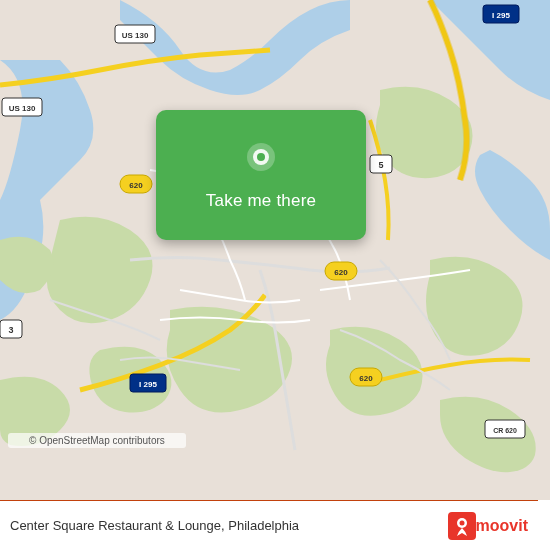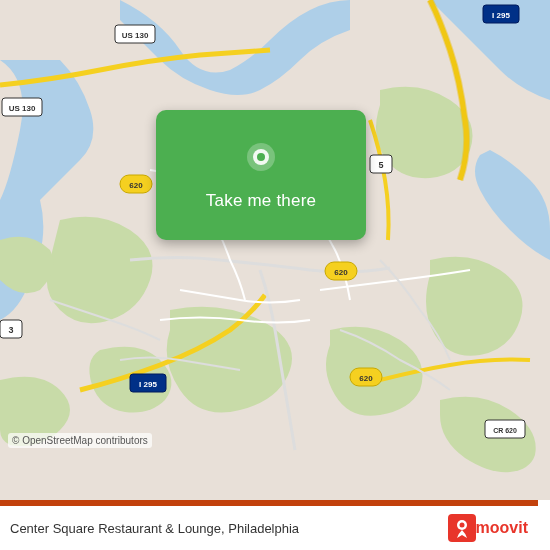--- a/index.html
+++ b/index.html
@@ -59,21 +59,21 @@
 
     
     .bottom-bar {
       width: 538px;
       height: 50px;
       background: white;
       display: flex;
       align-items: center;
       padding: 0 10px;
       gap: 8px;
-      border-top: 6px solid #c2410c;
+      border-top: 1px solid #c2410c;
     }
 
     .bottom-bar-text {
       font-size: 13px;
       color: #333;
       flex: 1;
     }
 
     .moovit-logo {
       display: flex;
@@ -91,21 +91,21 @@
       color: #e8352a;
     }
 
     .attribution {
       position: absolute;
       bottom: 52px;
       left: 8px;
       font-size: 10px;
       color: #555;
       background: rgba(255,255,255,0.7);
-      padding: 2px 4px;
+      padding: 2px 21px;
       border-radius: 3px;
     }
   </style>
 </head>
 <body>
 
 <div class="map-container">
 
   <svg class="map-svg" viewBox="0 0 550 500" xmlns="http://www.w3.org/2000/svg">
 

